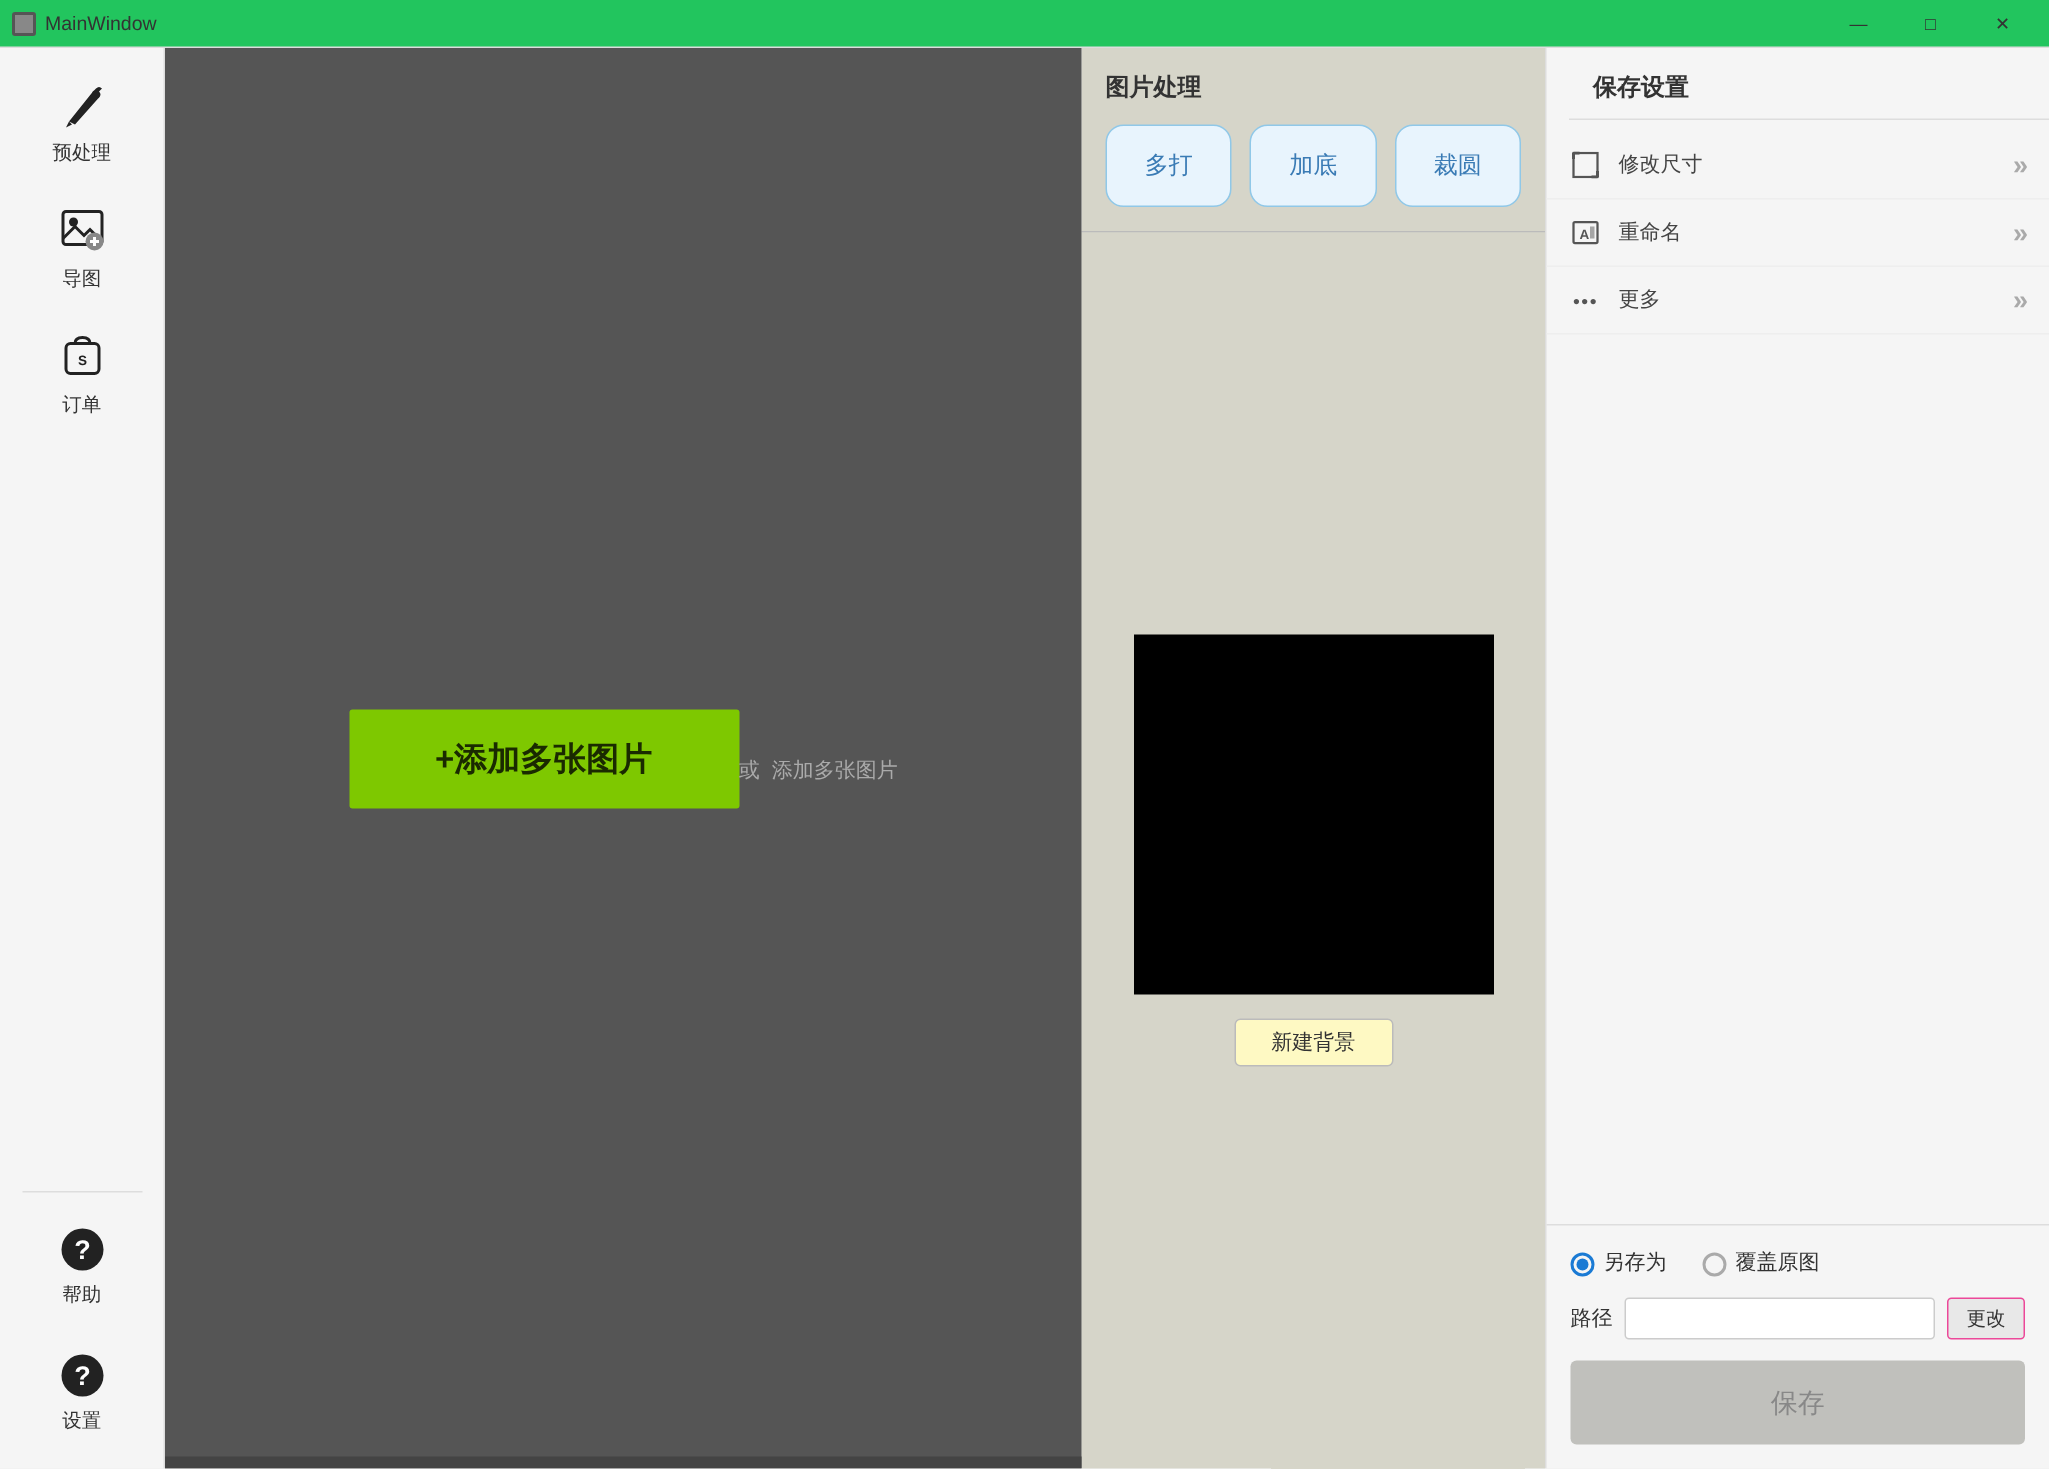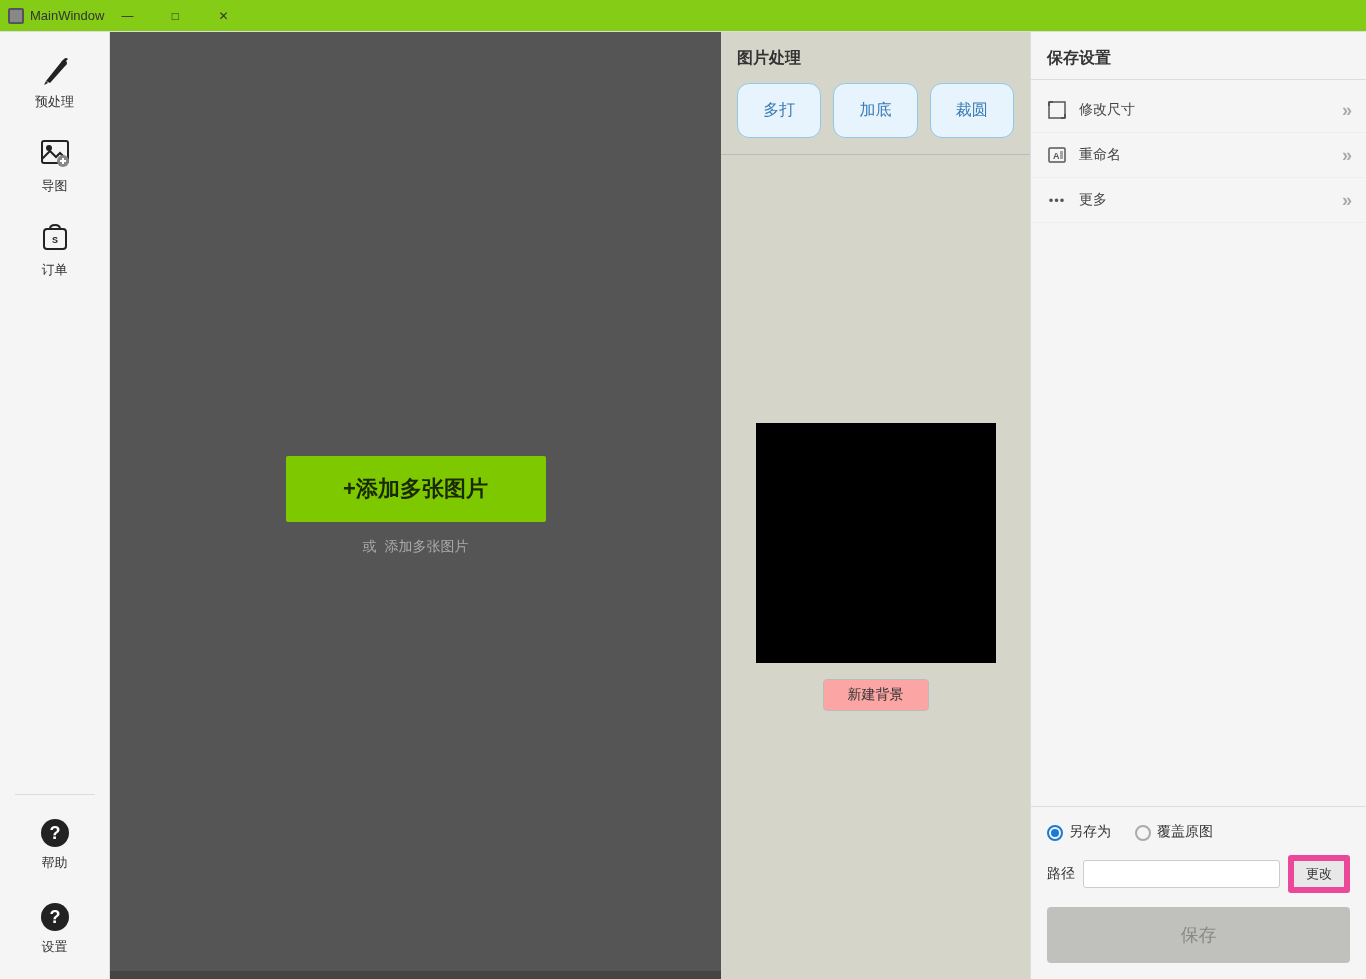--- a/index.html
+++ b/index.html
@@ -9,25 +9,25 @@
       background: #f0f0f0;
       font-family: 'Microsoft YaHei', 'SimHei', sans-serif;
       overflow: hidden;
       user-select: none;
     }
 
     
     .titlebar {
       width: 100%;
       height: 32px;
-      background: #84cc16;
+      background: #22c55e;
       border-bottom: 1px solid #ddd;
       display: flex;
       align-items: center;
-      justify-content: flex-start;
+      justify-content: space-between;
       padding: 0 8px;
       position: relative;
       z-index: 10;
     }
     .titlebar-left {
       display: flex;
       align-items: center;
       gap: 6px;
       font-size: 13px;
       color: #333;
@@ -123,21 +123,21 @@
     .help-icon {
       width: 30px;
       height: 30px;
     }
 
     
     .drop-area {
       flex: 1;
       background: #555;
       display: flex;
-      flex-direction: column;
+      flex-direction: row;
       align-items: center;
       justify-content: center;
       position: relative;
     }
     .add-btn {
       background: #7ec800;
       color: #1a2a00;
       font-size: 22px;
       font-weight: bold;
       padding: 18px 40px;
@@ -210,33 +210,34 @@
       background: #d6d5c9;
     }
     .preview-black-box {
       width: 240px;
       height: 240px;
       background: #000;
     }
     .new-bg-btn {
       margin-top: 16px;
       padding: 6px 24px;
-      background: #fca5a5;
+      background: #fef9c3;
       border: 1px solid #bbb;
       border-radius: 4px;
       font-size: 14px;
       color: #333;
       cursor: pointer;
     }
     .save-settings-title {
       font-size: 16px;
       font-weight: bold;
       color: #333;
       padding: 16px 16px 10px 16px;
       border-bottom: 1px solid #ddd;
+      margin-left: 15px;
     }
     .settings-list {
       flex: 1;
       padding: 8px 0;
     }
     .settings-item {
       display: flex;
       align-items: center;
       padding: 10px 14px;
       cursor: pointer;
@@ -316,21 +317,21 @@
       height: 28px;
       border: 1px solid #ccc;
       border-radius: 3px;
       padding: 0 6px;
       font-size: 13px;
       background: #fff;
     }
     .path-change-btn {
       padding: 4px 12px;
       background: #e8e8e8;
-      border: 6px solid #ec4899;
+      border: 1px solid #ec4899;
       border-radius: 3px;
       font-size: 13px;
       cursor: pointer;
       color: #333;
     }
     .save-btn {
       width: 100%;
       padding: 16px;
       background: #c0c0bc;
       border: none;

